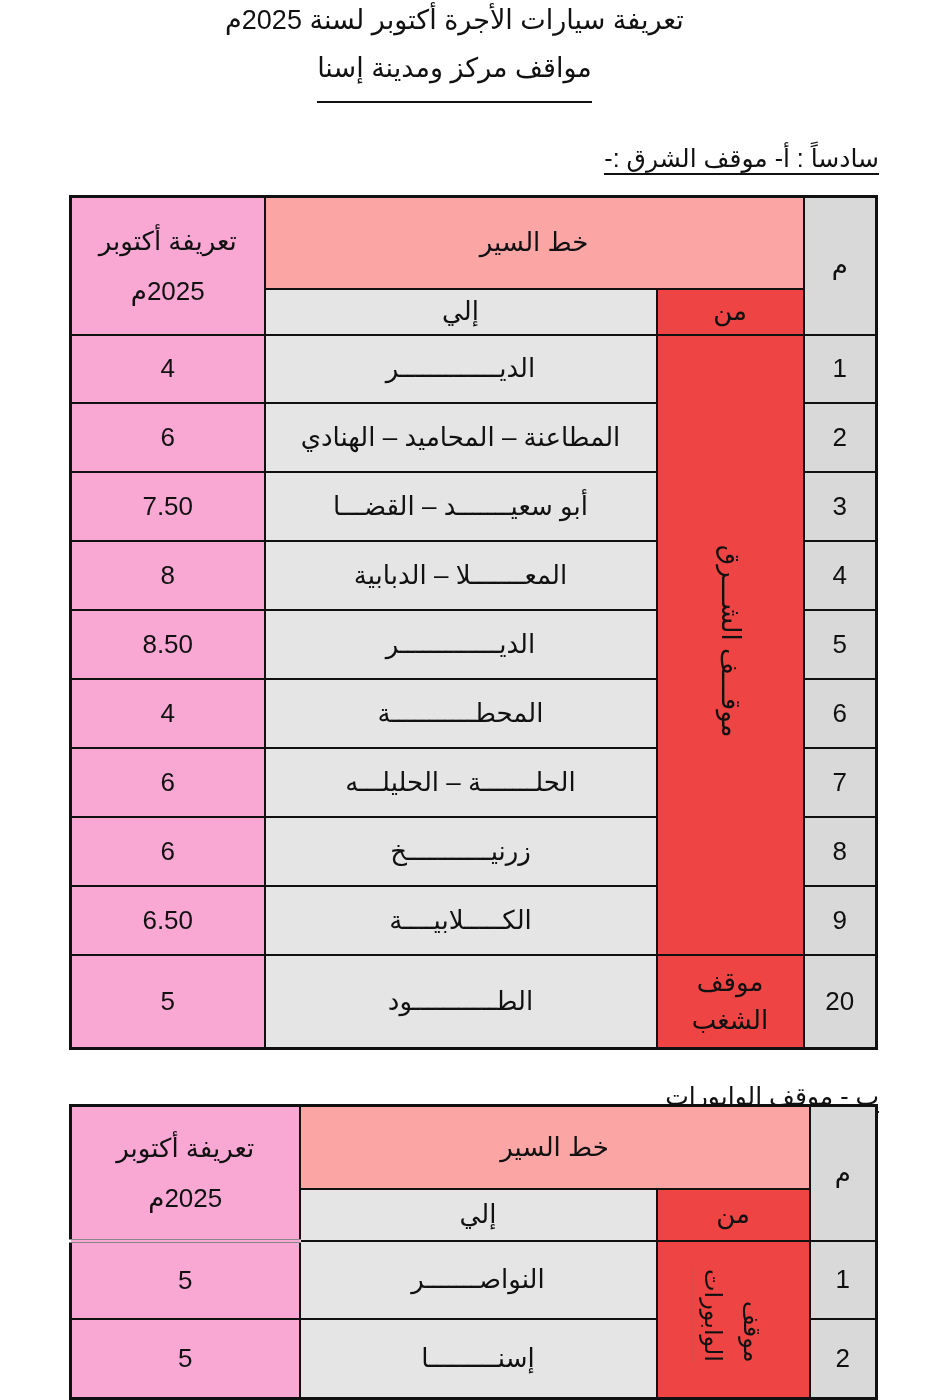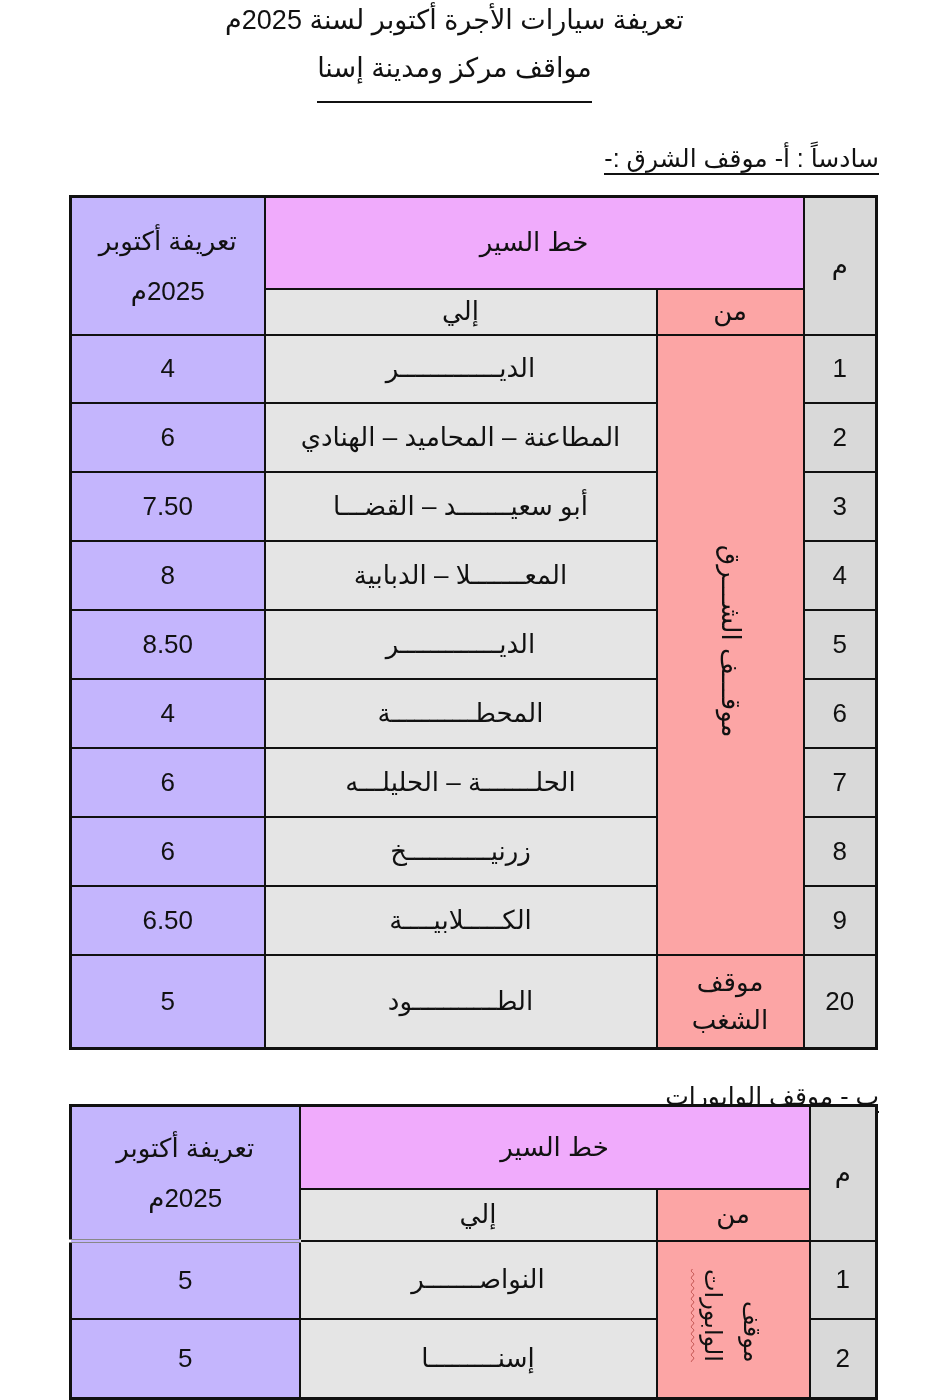--- a/index.html
+++ b/index.html
@@ -13,24 +13,24 @@
   .section { direction:rtl; font-size:25px;margin-left:44px; }
   .section span { border-bottom:2px solid #111; padding-bottom:1px; }
   .sec1 { right:70px; top:144px; }
   .sec2 { right:70px; top:1082px; }
   .squiggle { text-decoration: underline wavy #c0504d; text-decoration-thickness:1px; text-underline-offset:6px; }
 
   table.fare { position:absolute; border-collapse:collapse; direction:rtl; table-layout:fixed; }
   table.fare td { border:2px solid #111; text-align:center; vertical-align:middle; padding:0; font-size:26px; }
   table.fare { border:3px solid #111; }
   .c-num { background:#d9d9d9; }
-  .c-from { background:#fca5a5;margin-top:28px; }
+  .c-from { background:#ef4444;margin-top:28px; }
   .c-to { background:#e5e5e5; }
-  .c-route { background:#f0abfc; }
-  .c-price { background:#c4b5fd;margin-top:22px; }
+  .c-route { background:#fca5a5; }
+  .c-price { background:#f9a8d4;margin-top:22px; }
   .vert { writing-mode: vertical-rl; display:inline-block; font-size:26px; letter-spacing:2px; }
   .vert2 { writing-mode: vertical-rl; display:inline-block; font-size:24px; line-height:1.3; }
   .hdr-price { line-height:50px; font-size:26px; }
   .twoline { line-height:38px; font-size:26px; }
   .dbl-line { border-bottom:4px double #888 !important; }
 </style>
 </head>
 <body>
 
 <div class="abs title t1">تعريفة سيارات الأجرة أكتوبر لسنة 2025م</div>

